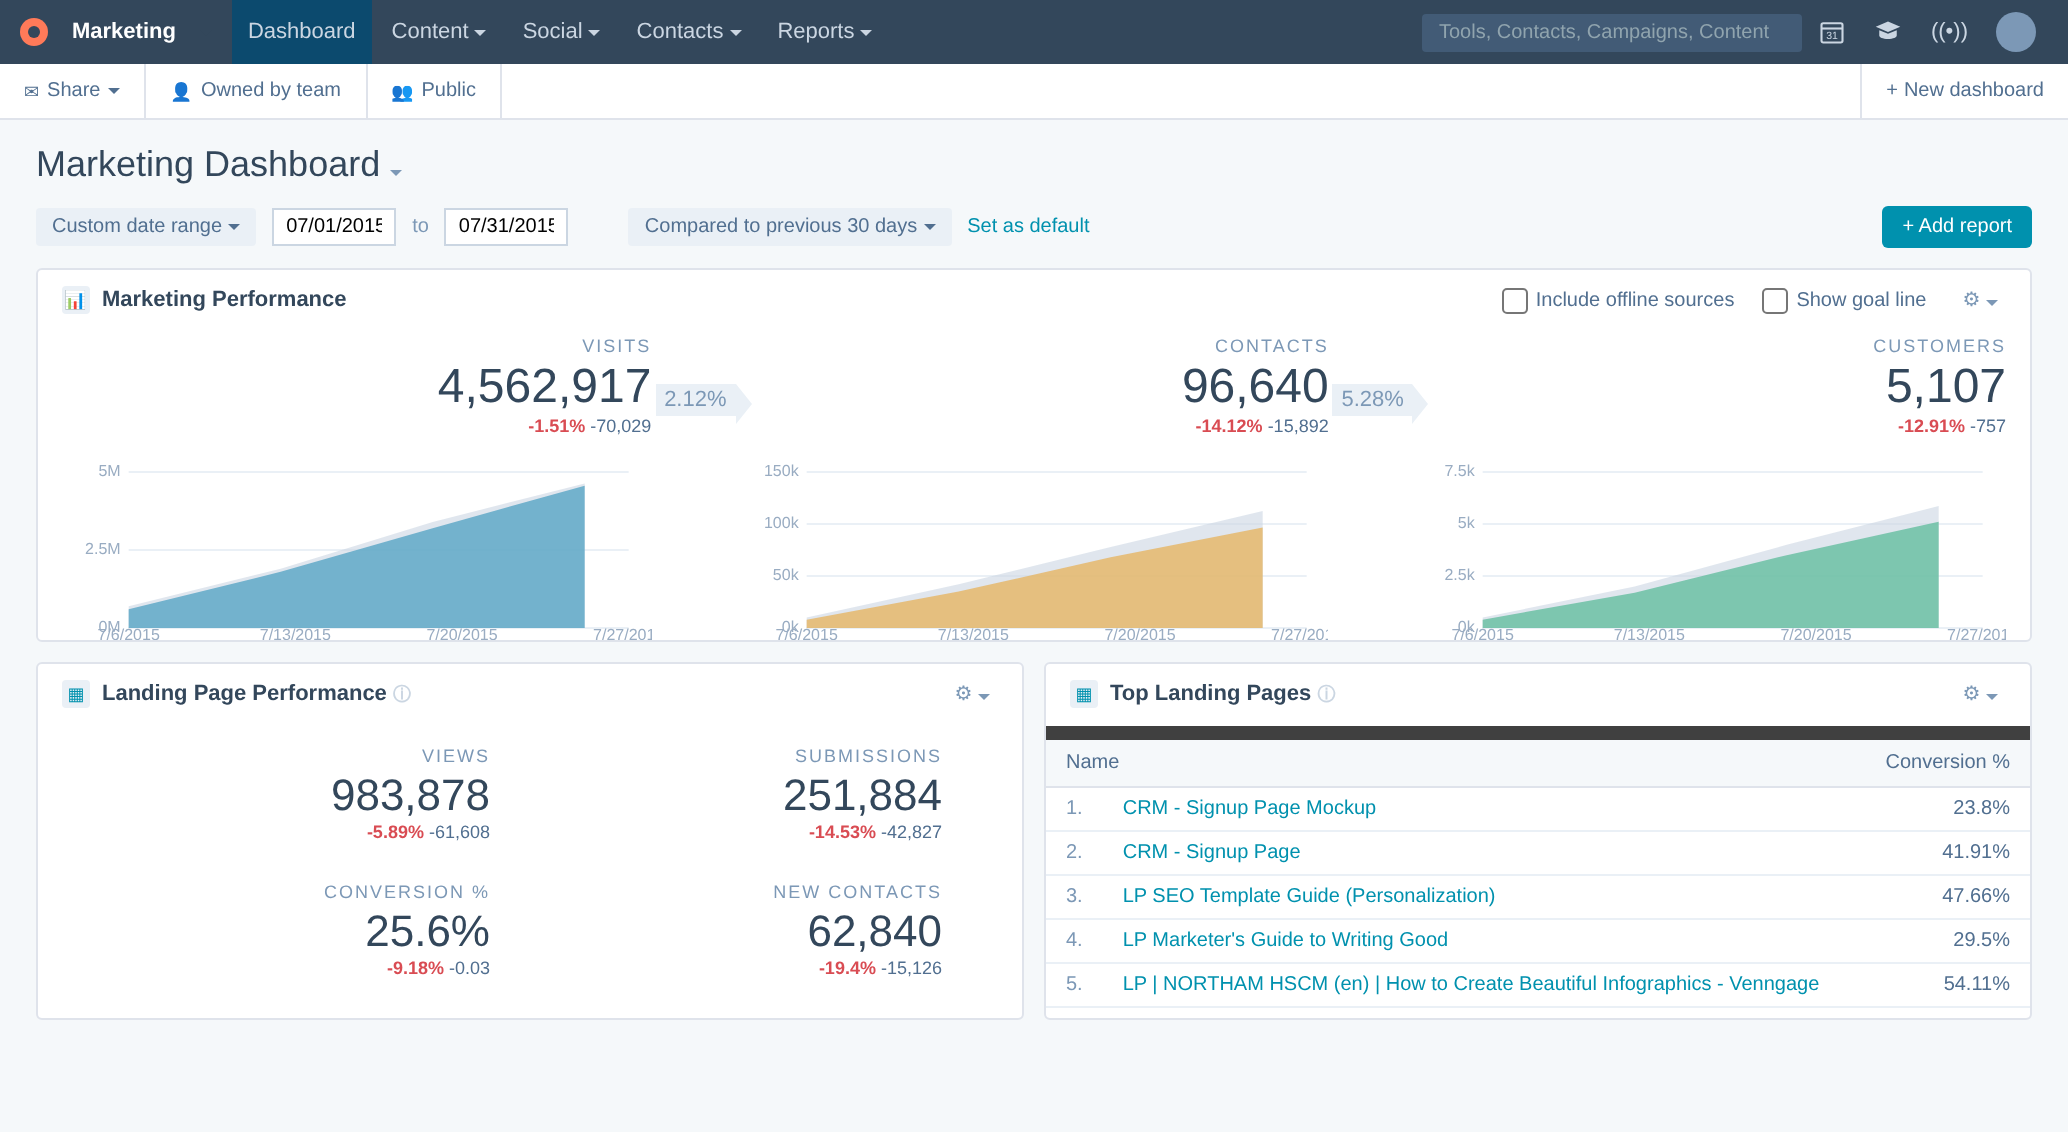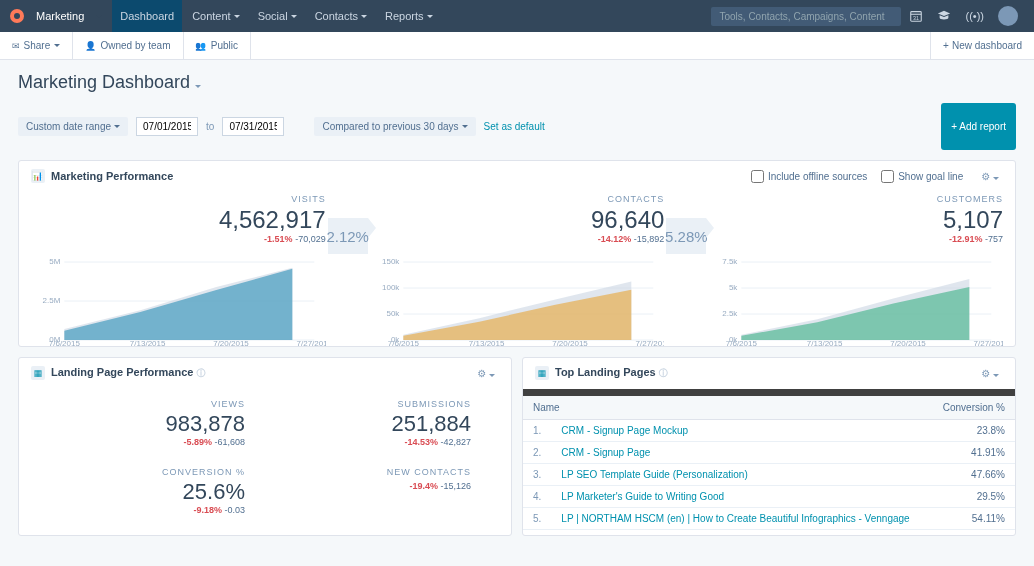--- a/index.html
+++ b/index.html
@@ -3,50 +3,50 @@
 <meta charset="utf-8">
 <style>
 *{margin:0;padding:0;box-sizing:border-box;font-family:-apple-system,BlinkMacSystemFont,"Segoe UI",Arial,sans-serif}
 body{background:#f5f8fa;font-size:11px;color:#33475b;width:1034px;height:566px;overflow:hidden}
 .topnav{background:#33475b;height:32px;display:flex;align-items:center;padding:0 10px;gap:2px}
 .topnav .brand{display:flex;align-items:center;gap:4px;margin-right:8px}
 .sprocket{width:14px;height:14px;background:#ff7a59;border-radius:50%;position:relative}
 .sprocket::after{content:"";position:absolute;inset:4px;background:#33475b;border-radius:50%}
 .nav-item{color:#cbd6e2;padding:0 8px;height:32px;display:flex;align-items:center;gap:3px;cursor:pointer;font-size:11px}
 .nav-item.active{background:#0c4a6e}
-.nav-item.brand-label{color:#fff;font-weight:400}
+.nav-item.brand-label{color:#fff;font-weight:700}
 .caret{width:0;height:0;border-left:3px solid transparent;border-right:3px solid transparent;border-top:3px solid currentColor;display:inline-block}
 .nav-spacer{flex:1}
 .nav-search{background:#425b76;border:none;padding:4px 8px;width:190px;color:#cbd6e2;font-size:10px;border-radius:2px}
 .nav-search::placeholder{color:#90a4ae}
 .nav-icon{color:#cbd6e2;padding:0 6px;cursor:pointer;height:32px;display:flex;align-items:center}
 .avatar{width:20px;height:20px;border-radius:50%;background:#7c98b6}
 .subnav{background:#fff;height:28px;border-bottom:1px solid #dfe3eb;display:flex;align-items:stretch}
 .subtab{padding:0 12px;display:flex;align-items:center;gap:4px;border-right:1px solid #dfe3eb;font-size:10px;color:#516f90;cursor:pointer}
 .subtab .icon{font-size:9px}
 .new-dash-btn{margin-left:auto;padding:0 12px;display:flex;align-items:center;gap:3px;font-size:10px;color:#516f90;cursor:pointer;border-left:1px solid #dfe3eb}
 .page{padding:8px 18px}
 .page-title{font-size:18px;font-weight:400;color:#33475b;margin:4px 0 10px}
 .filter-row{display:flex;align-items:center;gap:8px;margin-bottom:10px}
 .pill{background:#eaf0f6;padding:4px 8px;border-radius:2px;font-size:10px;color:#516f90;display:flex;align-items:center;gap:3px}
 .date-input{background:#fff;border:1px solid #cbd6e2;padding:3px 6px;font-size:10px;width:62px}
 .to-label{font-size:10px;color:#7c98b6}
 .set-default{color:#0091ae;font-size:10px;cursor:pointer}
-.add-report{margin-left:auto;background:#0091ae;color:#fff;padding:18px 10px;border:none;border-radius:3px;font-size:10px;cursor:pointer}
+.add-report{margin-left:auto;background:#0091ae;color:#fff;padding:5px 10px;border:none;border-radius:3px;font-size:10px;cursor:pointer}
 .panel{background:#fff;border:1px solid #dfe3eb;border-radius:3px;margin-bottom:10px}
 .panel-header{padding:8px 12px;display:flex;align-items:center;gap:6px;border-bottom:1px solid transparent}
 .panel-icon{width:14px;height:14px;display:flex;align-items:center;justify-content:center;background:#eaf0f6;color:#0091ae;font-size:9px;border-radius:2px}
 .panel-title{font-size:11px;font-weight:700;color:#33475b}
 .panel-right{margin-left:auto;display:flex;align-items:center;gap:14px;font-size:10px;color:#516f90}
 .checkbox-wrap{display:flex;align-items:center;gap:4px}
 .gear{cursor:pointer;color:#7c98b6;padding:0 4px}
 .funnel{display:flex;align-items:stretch;padding:2px 12px 0px}
 .funnel-col{flex:1;display:flex;flex-direction:column;align-items:flex-end}
 .funnel-arrow{width:44px;display:flex;align-items:flex-start;justify-content:center;padding-top:24px}
-.arrow-shape{position:relative;width:40px;height:36px;background:#eaf0f6;display:flex;align-items:center;justify-content:center;font-size:15px;color:#7c98b6}
+.arrow-shape{position:relative;width:40px;height:16px;background:#eaf0f6;display:flex;align-items:center;justify-content:center;font-size:11px;color:#7c98b6}
 .arrow-shape::after{content:"";position:absolute;right:-8px;top:0;width:0;height:0;border-top:10px solid transparent;border-bottom:10px solid transparent;border-left:8px solid #eaf0f6}
 .metric-label{font-size:9px;letter-spacing:1px;color:#7c98b6;text-transform:uppercase;margin-bottom:4px}
 .metric-value{font-size:24px;font-weight:300;color:#33475b;line-height:1}
 .metric-delta{font-size:9px;color:#516f90;margin-top:2px}
 .metric-delta .neg{color:#d94c53;font-weight:600}
 .chart-wrap{width:100%;height:96px;margin-top:6px;position:relative}
 .chart-svg{width:100%;height:100%}
 .chart-axis{font-size:8px;fill:#99acc2}
 .row2{display:flex;gap:10px}
 .row2 .panel{flex:1}
@@ -257,20 +257,21 @@
   <div class="metric-value">251,884</div>
   <div class="metric-delta"><span class="neg">-14.53%</span> -42,827</div>
           </div>
           <div class="lp-metric">
             <div class="metric-label">CONVERSION %</div>
   <div class="metric-value">25.6%</div>
   <div class="metric-delta"><span class="neg">-9.18%</span> -0.03</div>
           </div>
           <div class="lp-metric">
             <div class="metric-label">NEW CONTACTS</div>
+  <div class="metric-value">62,840</div>
   <div class="metric-delta"><span class="neg">-19.4%</span> -15,126</div>
           </div>
         </div>
     </div>
 
     <div class="panel">
       <div class="panel-header">
         <div class="panel-icon">▦</div>
         <div class="panel-title"><span>Top Landing Pages</span> <span class="info-icon">ⓘ</span></div>
         <div class="panel-right">

